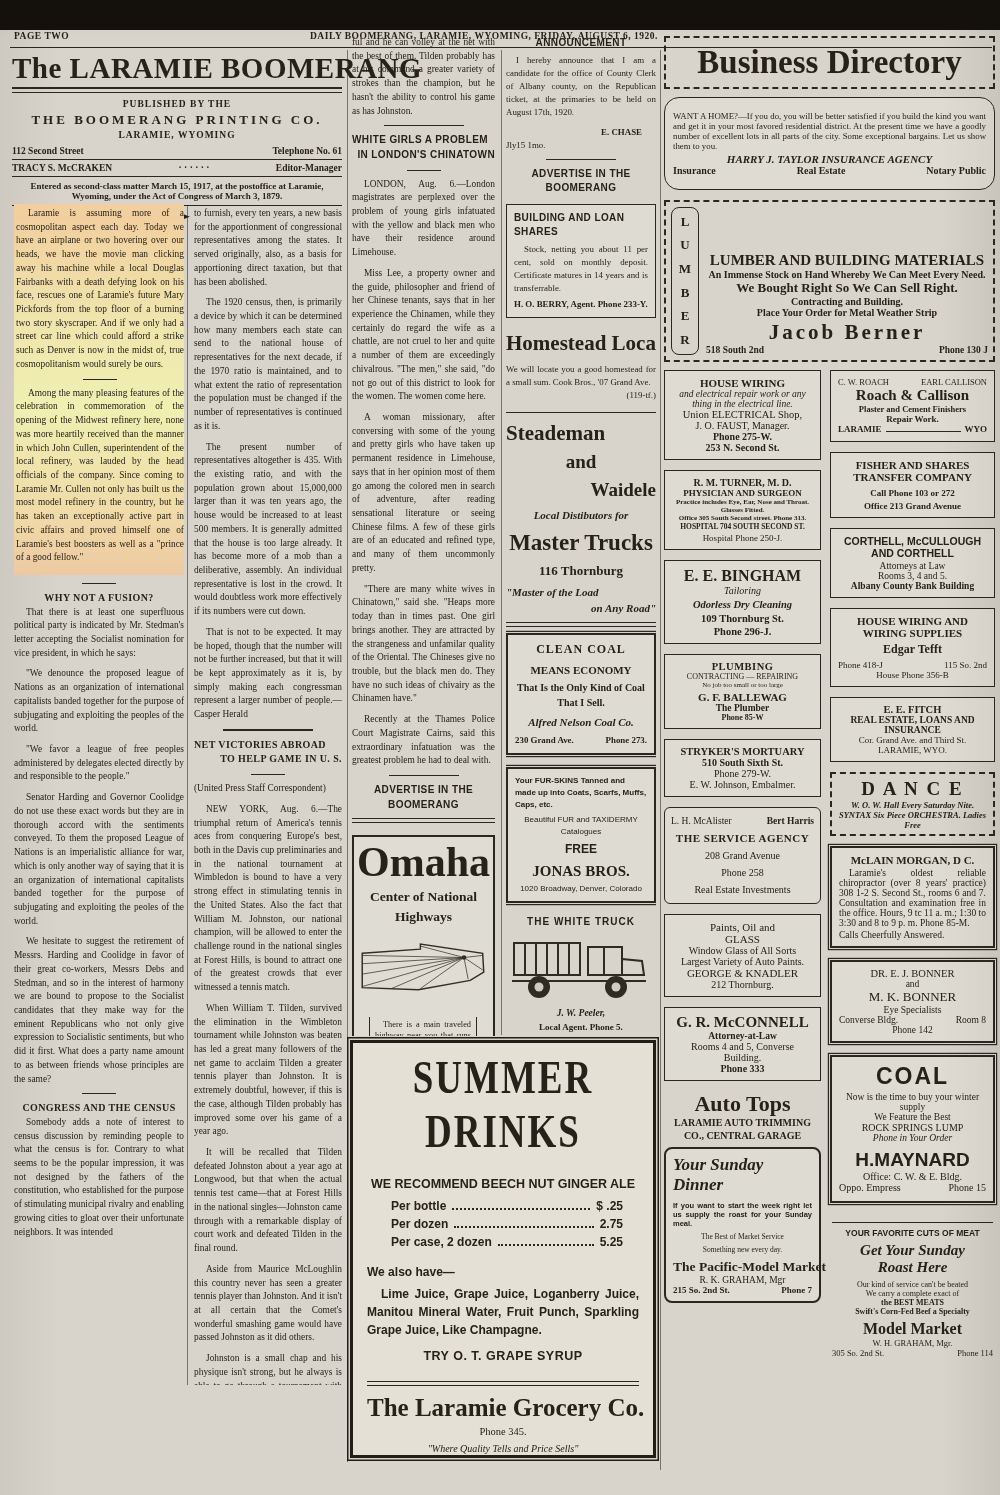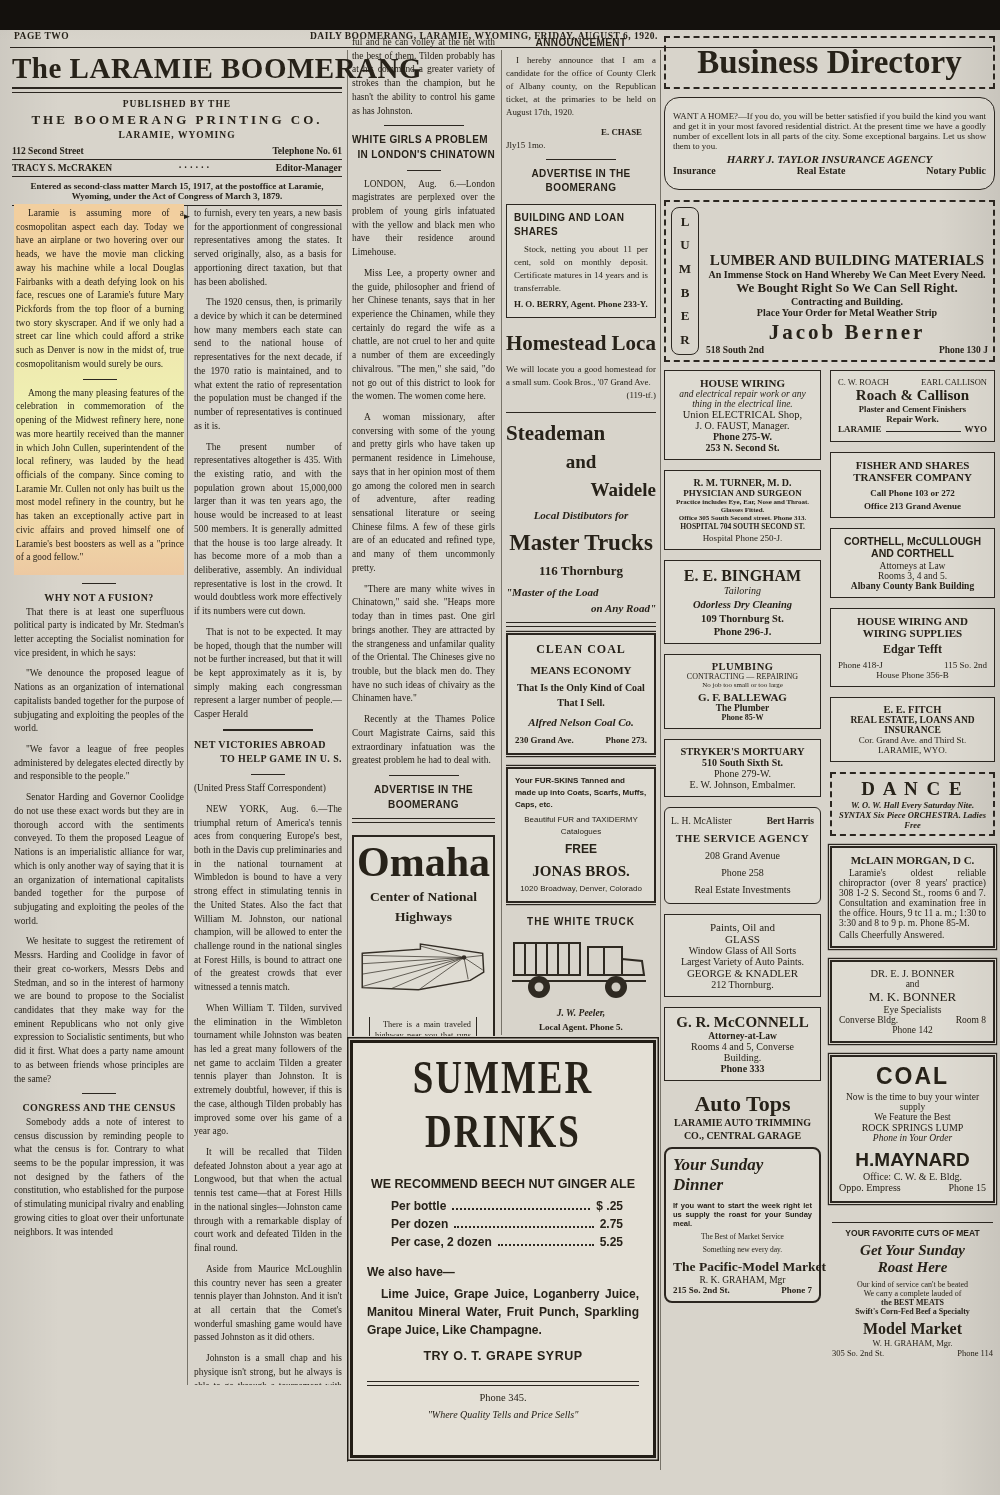--- a/index.html
+++ b/index.html
@@ -259,20 +259,21 @@
       <div class="row" style="margin-top:4px;">
         <span>Per case, 2 dozen</span>
           <span class="leader"></span>
           <span>5.25</span>
       </div>
     </div>
     <div class="b sans" style="font-size:12px;margin-top:16px;">We also have—</div>
     <p class="j b sans" style="font-size:12px;margin-top:6px;text-indent:14px;line-height:1.5;">Lime Juice, Grape Juice, Loganberry Juice, Manitou Mineral Water, Fruit Punch, Sparkling Grape Juice, Like Champagne.</p>
     <div class="c b sans" style="font-size:12.5px;margin-top:10px;letter-spacing:.5px;">TRY O. T. GRAPE SYRUP</div>
     <div class="hr-double" style="margin-top:18px;"></div>
+    <div class="c" style="font-size:25px;font-weight:bold;margin-top:8px;white-space:nowrap;">The Laramie Grocery Co.</div>
     <div class="c" style="font-size:10.5px;margin-top:4px;">Phone 345.</div>
     <div class="c i" style="font-size:10px;margin-top:6px;">"Where Quality Tells and Price Sells"</div>
   </div>
 
   <div style="position:absolute;left:664px;top:36px;width:331px;">
     <div class="dashed c" style="padding:6px 4px;margin-bottom:8px;">
       <span style="font-size:33px;font-weight:bold;white-space:nowrap;">Business  Directory</span>
     </div>
 
     <div class="box" style="font-size:8.8px;padding:13px 8px;border-radius:15px;">
@@ -487,21 +488,21 @@
             <span>Phone 15</span>
           </div>
         </div>
 
         <div style="padding:2px;">
           <div class="hr-line"></div>
           <div class="c b sans" style="font-size:8.5px;">YOUR FAVORITE CUTS OF MEAT</div>
           <div class="c b i" style="font-size:15px;margin-top:4px;">Get Your Sunday</div>
           <div class="c b i" style="font-size:15px;">Roast Here</div>
           <div class="c" style="font-size:8px;margin-top:4px;">Our kind of service can't be beated</div>
-          <div class="c" style="font-size:8px;">We carry a complete lauded of</div>
+          <div class="c" style="font-size:8px;">We carry a complete exact of</div>
           <div class="c b" style="font-size:8px;">the BEST MEATS</div>
           <div class="c b" style="font-size:8px;">Swift's Corn-Fed Beef a Specialty</div>
           <div class="c" style="font-size:16px;font-weight:bold;margin-top:4px;">Model Market</div>
           <div class="c" style="font-size:8.5px;">W. H. GRAHAM, Mgr.</div>
           <div class="row" style="font-size:8.5px;">
             <span>305 So. 2nd St.</span>
             <span>Phone 114</span>
           </div>
         </div>
       </div>

